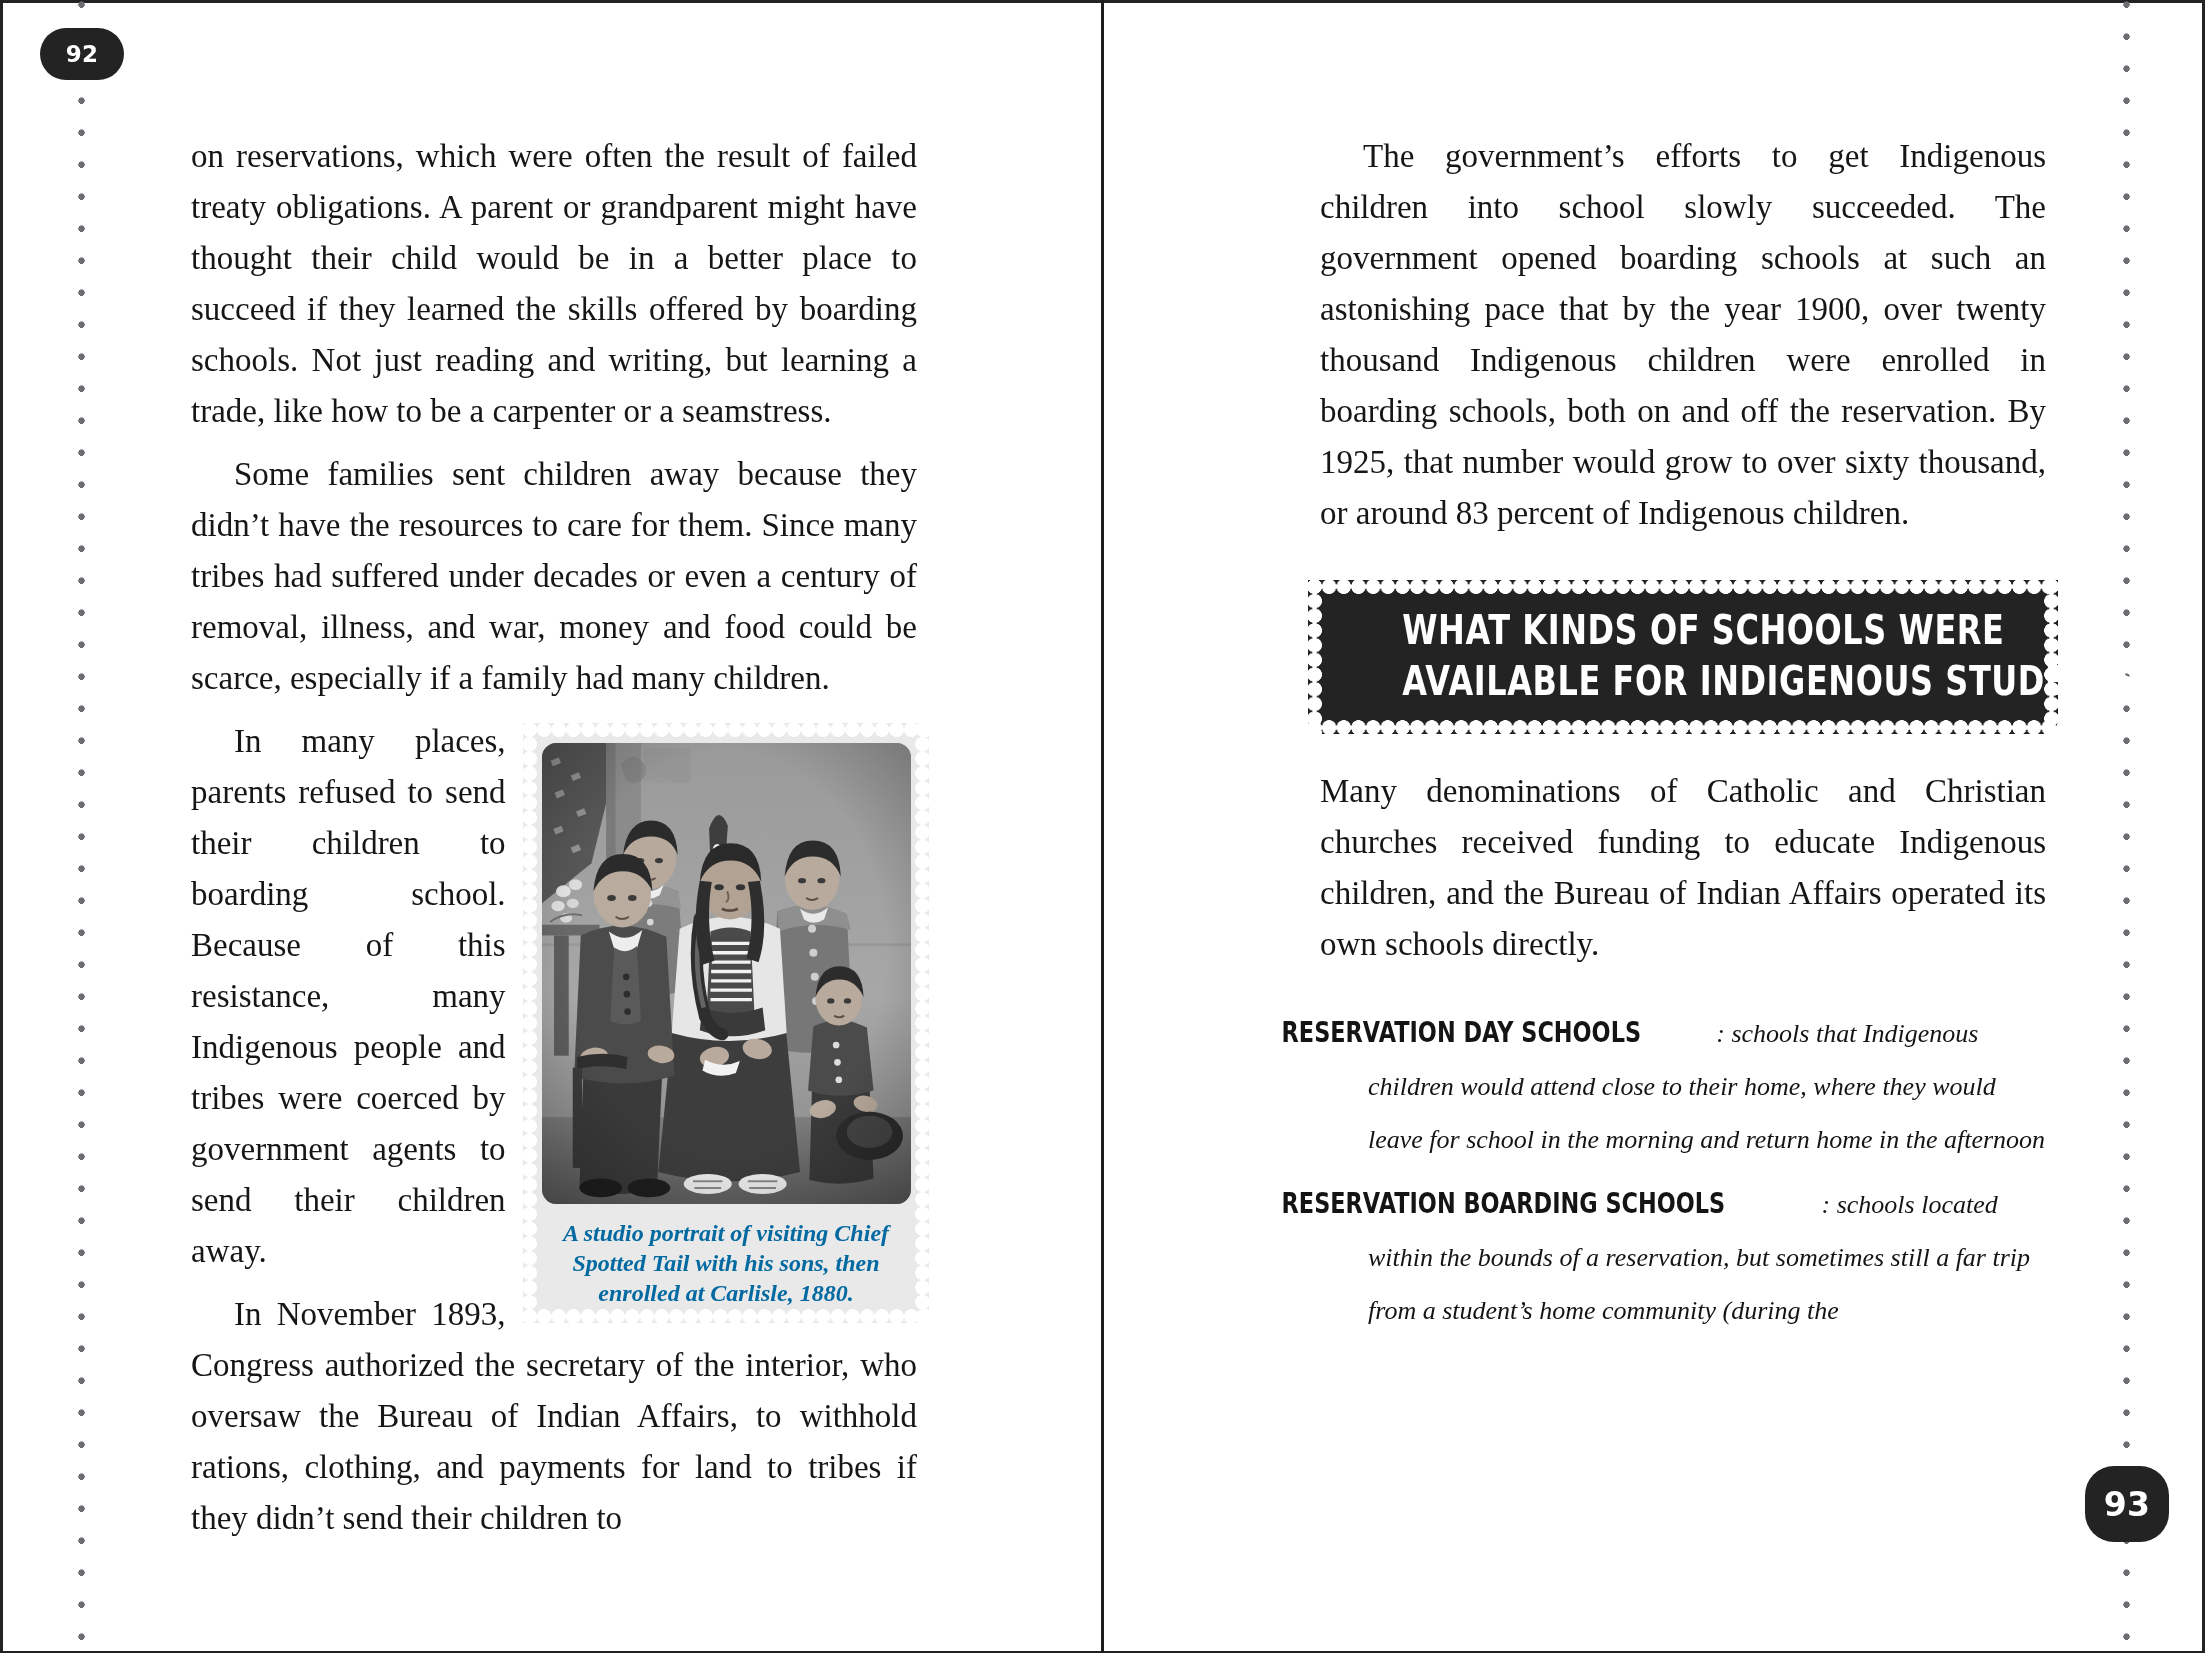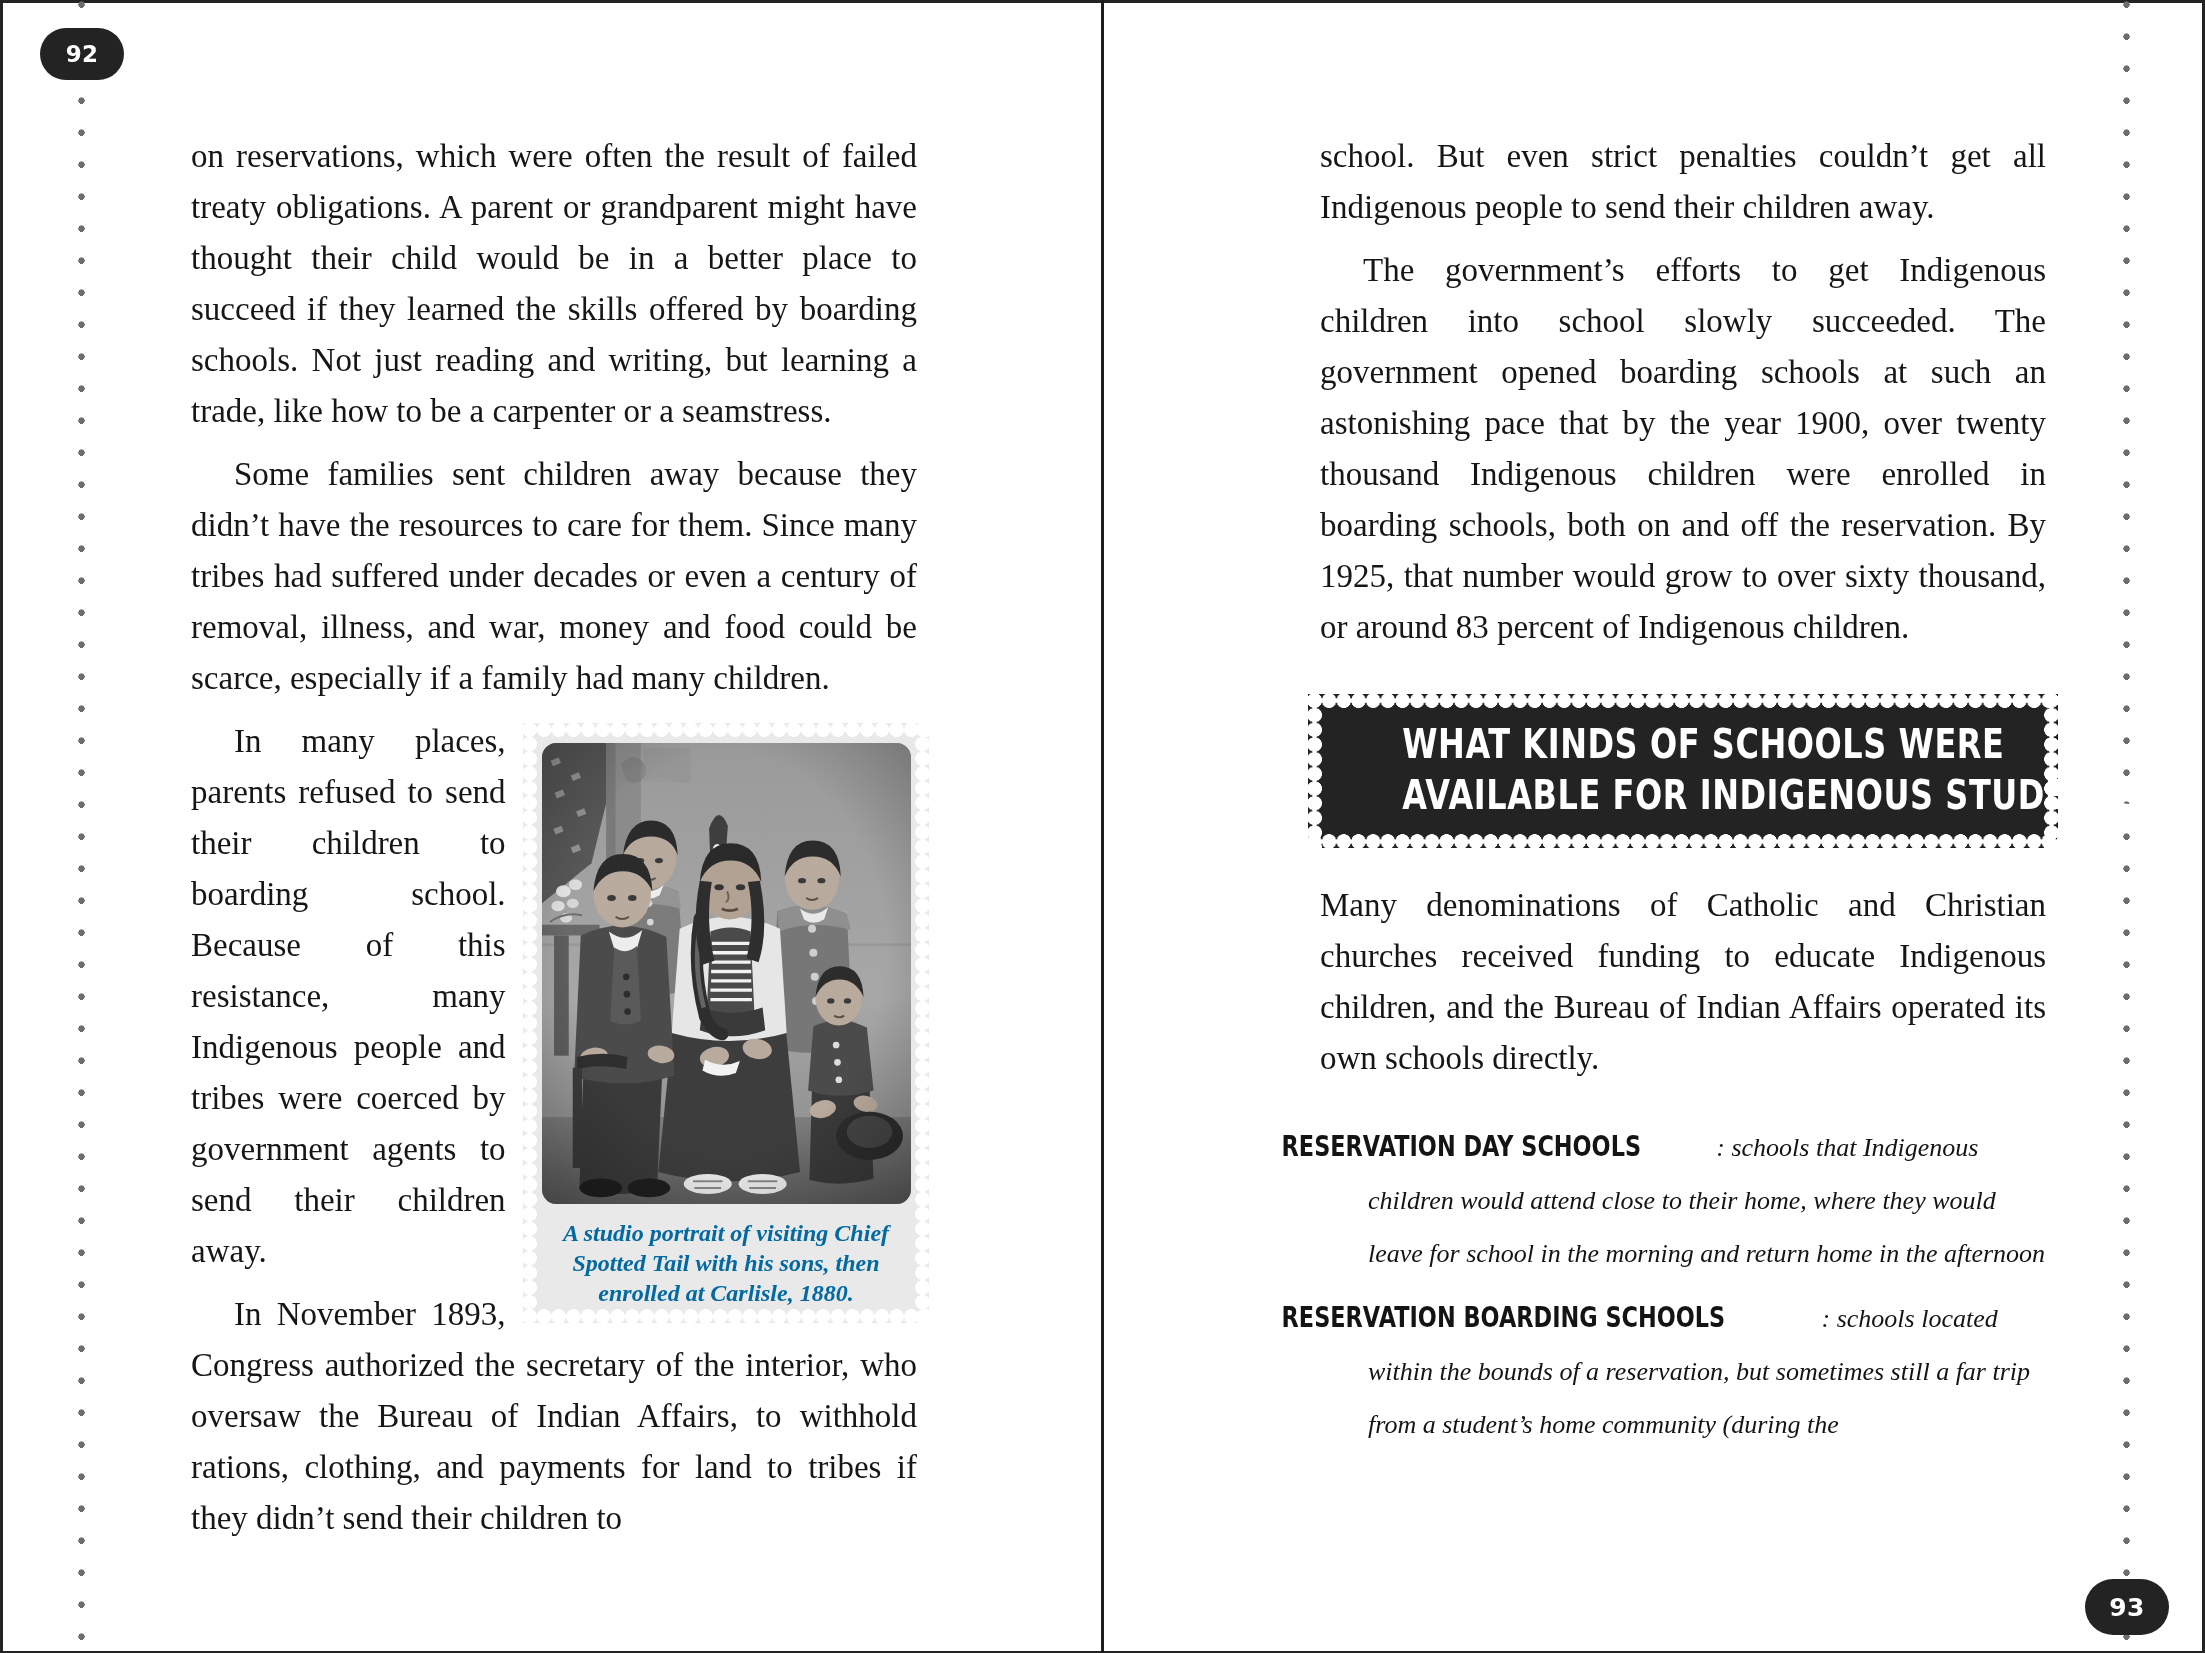--- a/index.html
+++ b/index.html
@@ -41,21 +41,21 @@
     display:flex;align-items:center;justify-content:center;
     background:#232323;color:#fff;
     font-family:"DejaVu Sans", sans-serif;
     font-weight:700;
     letter-spacing:0.3px;
   }
   .page-badge.left{
     left:40px;top:28px;width:84px;height:52px;border-radius:29px;font-size:23px;
   }
   .page-badge.right{
-    left:2085px;top:1579px;width:84px;height:56px;border-radius:29px;font-size:25px;
+    left:2085px;top:1466px;width:84px;height:76px;border-radius:29px;font-size:33px;
   }
 
   
   .col{
     position:absolute;top:119px;width:750px;
     font-size:33px;line-height:51px;color:#161616;
     text-align:justify;
     -webkit-hyphens:none;hyphens:none;
   }
   .col.left{left:179px;}
@@ -375,21 +375,20 @@
     </div>
   </div>
 
   <p class="indent">In many places, parents refused to send their children to boarding school. Because of this resistance, many Indigenous people and tribes were coerced by government agents to send their children away.</p>
 
   <p class="indent">In November 1893, Congress authorized the secretary of the interior, who oversaw the Bureau of Indian Affairs, to withhold rations, clothing, and payments for land to tribes if they didn’t send their children to</p>
 </div>
 
 <div class="col right">
 
-  <p>school. But even strict penalties couldn’t get all Indigenous people to send their children away.</p>
 
   <p class="indent">The government’s efforts to get Indigenous children into school slowly succeeded. The government opened boarding schools at such an astonishing pace that by the year 1900, over twenty thousand Indigenous children were enrolled in boarding schools, both on and off the reservation. By 1925, that number would grow to over sixty thousand, or around 83 percent of Indigenous children.</p>
 
   <div class="banner">
     <div class="banner-text">
       <span class="banner-line">WHAT KINDS OF SCHOOLS WERE</span>
       <span class="banner-line">AVAILABLE FOR INDIGENOUS STUDENTS?</span>
     </div>
   </div>
 

